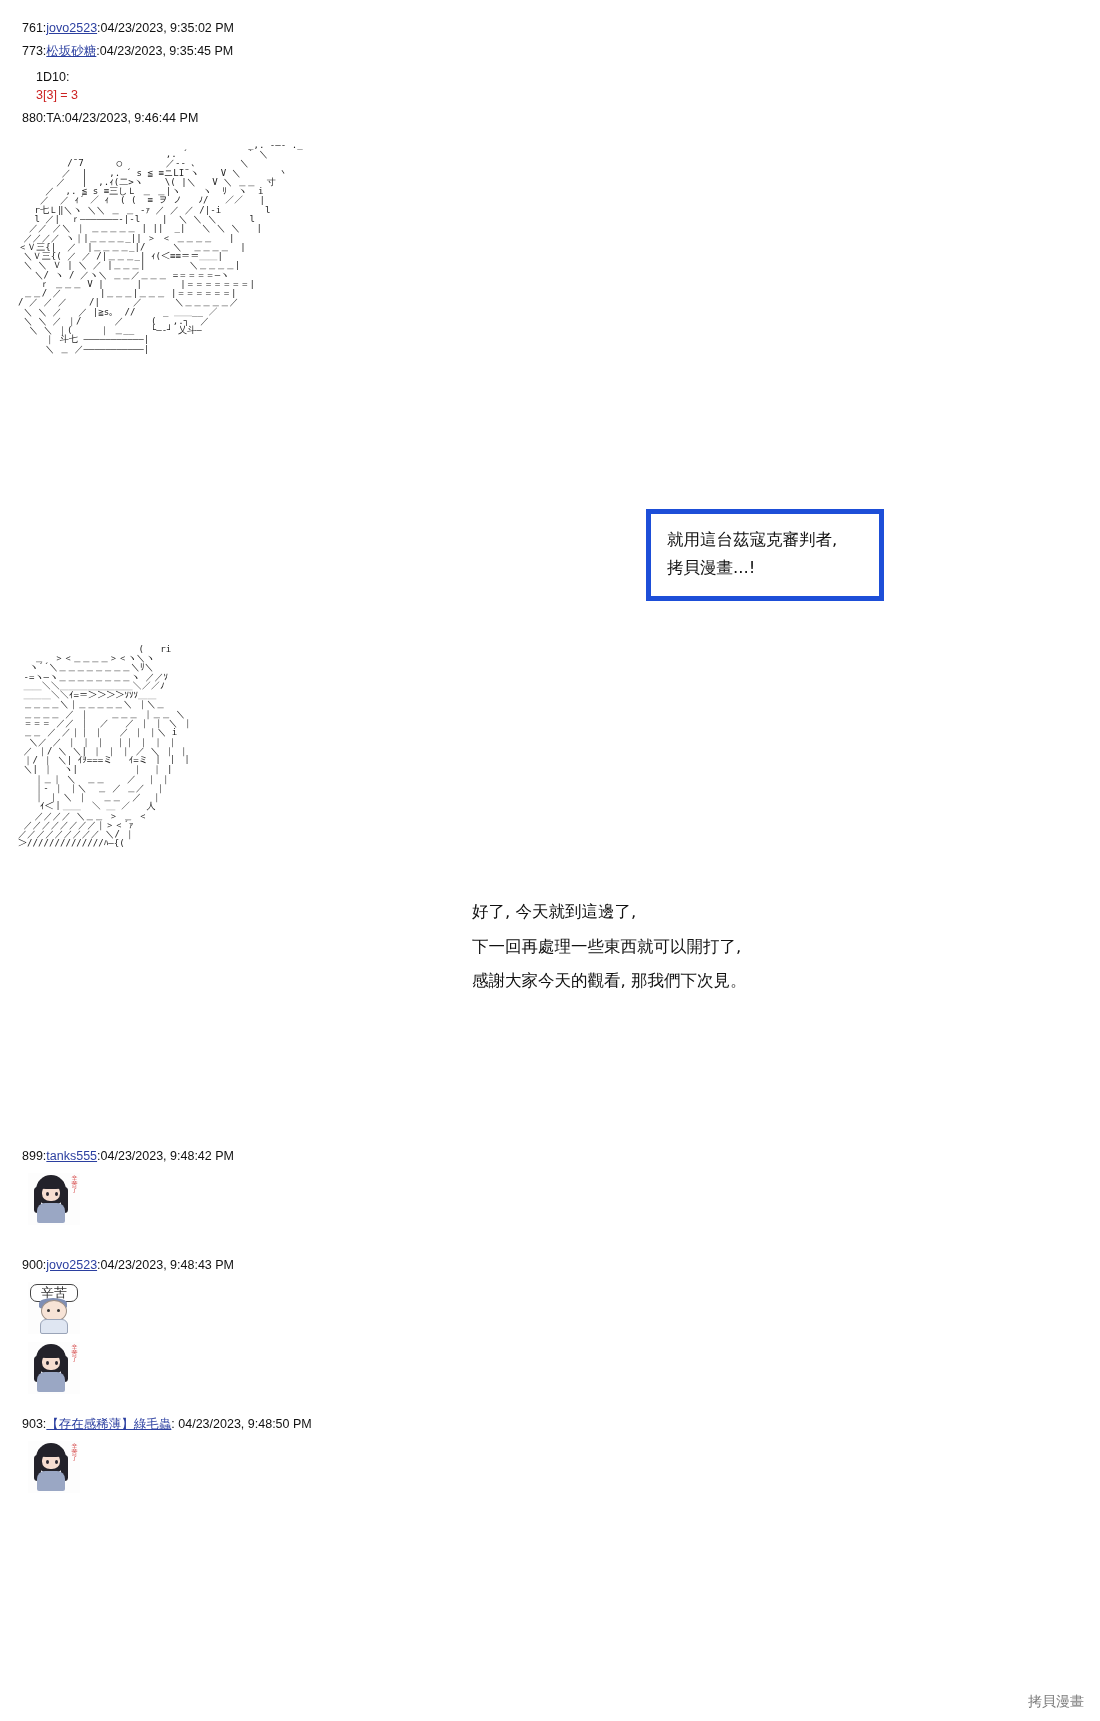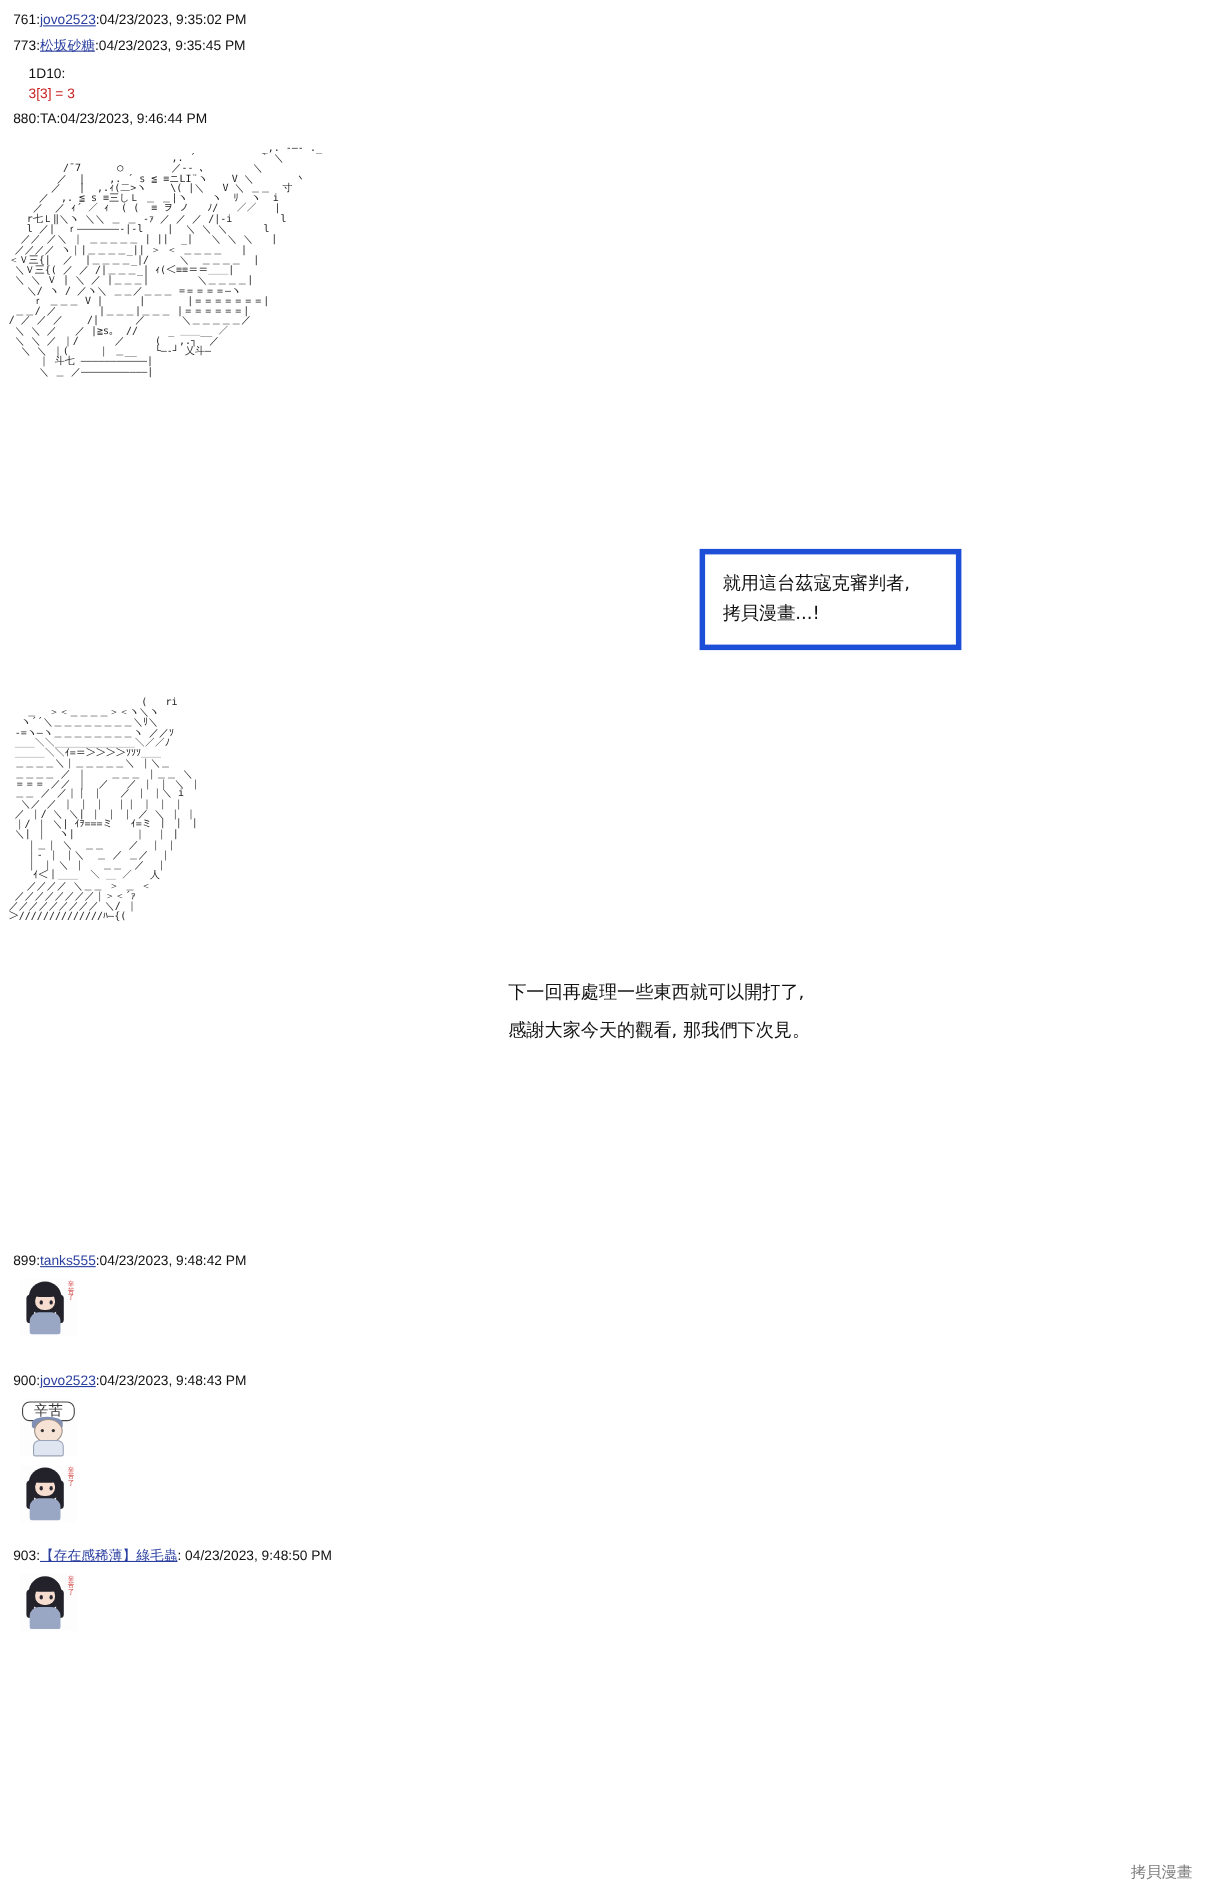--- a/index.html
+++ b/index.html
@@ -11,21 +11,21 @@
     width: 1100px;
     min-height: 1721px;
     font-family: "Liberation Sans", sans-serif;
     color: #000000;
     position: relative;
   }
   .page {
     position: relative;
     width: 1100px;
     min-height: 1721px;
-    padding: 4px;
+    padding: 14px;
     box-sizing: border-box;
   }
   .post-header {
     font-size: 12.5px;
     line-height: 1.35;
     color: #111111;
     padding-left: 8px;
   }
   .post-header .num {
     color: #111111;
@@ -258,20 +258,21 @@
  ＼| ｜  ヽ|          ｜  ｜ |
    ｜＿｜ ＼  ＿＿    ／  ｜ ｜
    ｜‐ ｜ ｜＼  ＿ ／ ＿／  ｜
    ｜ ｜ ＼ ｜   ＿＿  ／  ｜
     ｲ＜｜＿＿  ＼ ＿ ／   人
    ／／／／ ＼＿＿ ＞ ＿ ＜
  ／／／／／／／／｜＞＜´ｧ
 ／／／／／／／／／ ＼/ ｜
 ＞//////////////ﾊ―{(</pre>
     <div class="freetext" style="left:458px; top:250px;">
+      <div>好了, 今天就到這邊了,</div>
       <div>下一回再處理一些東西就可以開打了,</div>
       <div>感謝大家今天的觀看, 那我們下次見。</div>
     </div>
   </div>
 
   <div class="post-header" style="margin-top:18px;">
     <span class="num">899:</span><span class="uname">tanks555</span><span class="date">:04/23/2023, 9:48:42 PM</span>
   </div>
   <div class="sticker st-girl">
     <div class="frame"></div>

